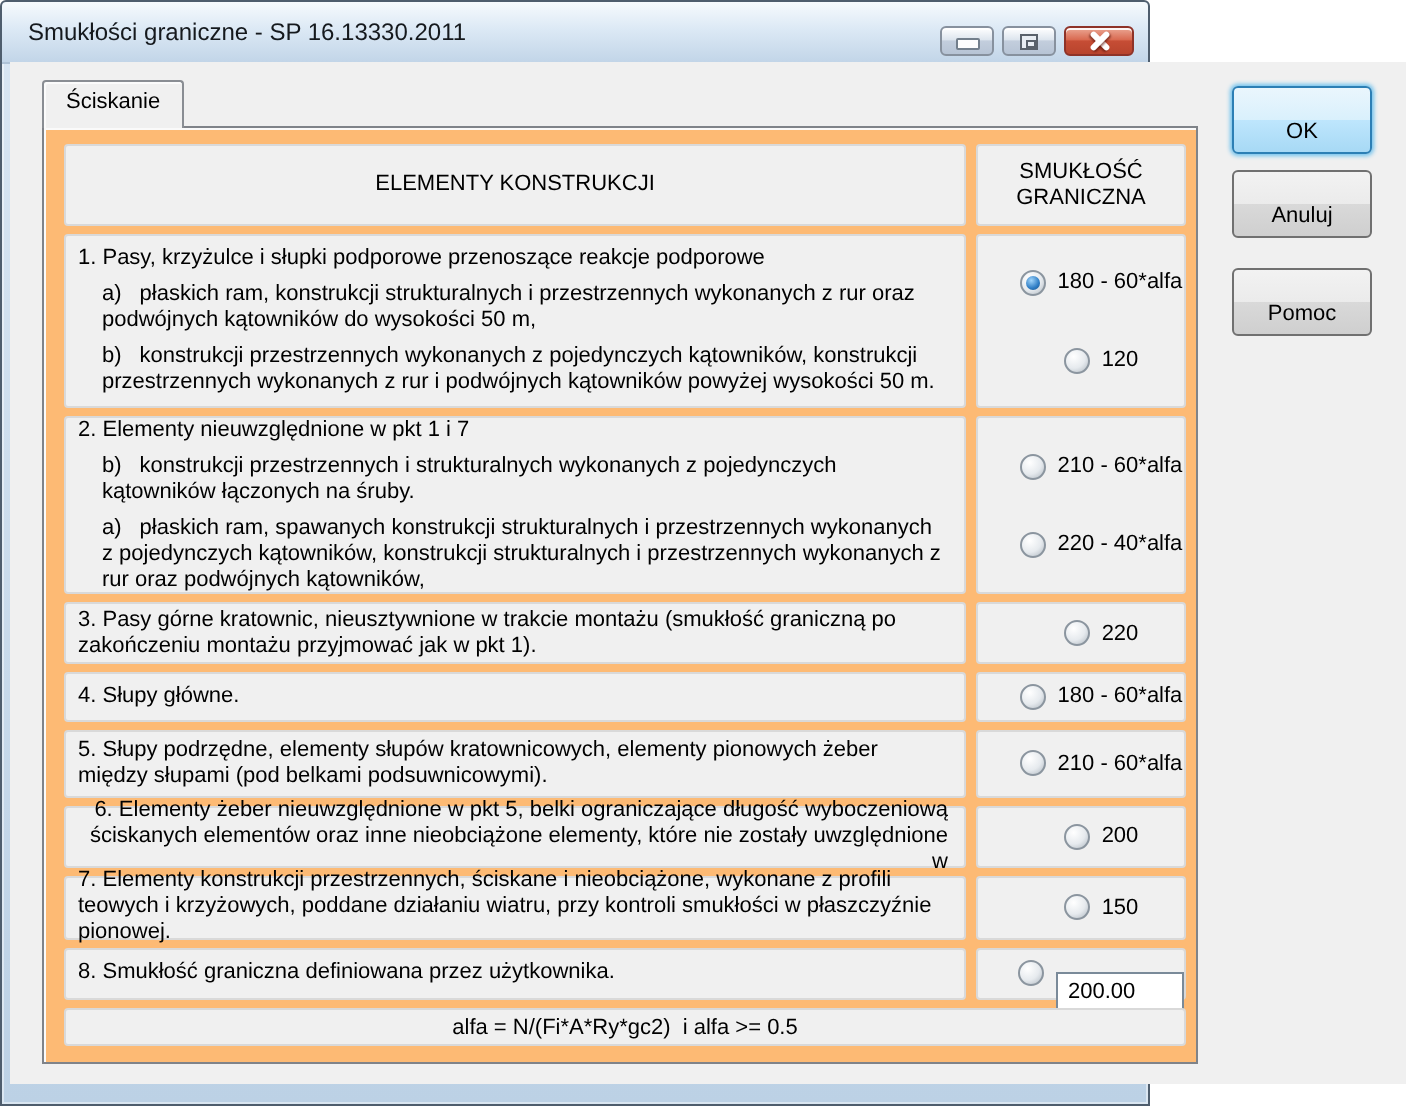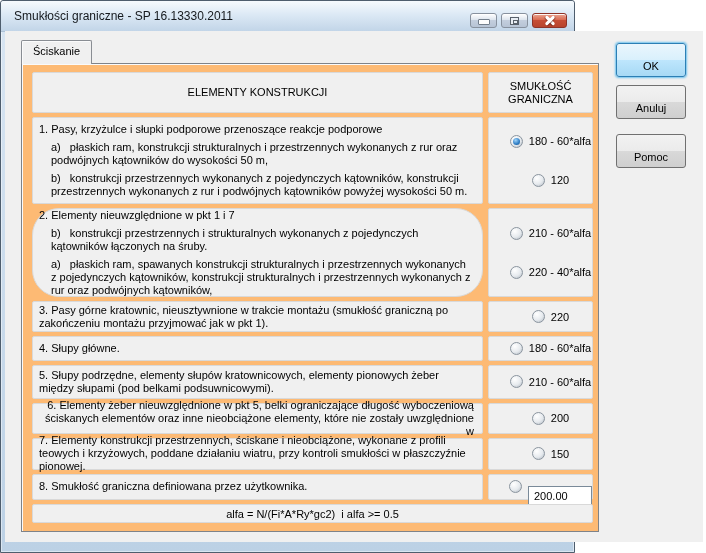--- a/index.html
+++ b/index.html
@@ -109,21 +109,21 @@
           <div class="cell opts" style="min-height: 87px;">
             <label class="opt">
               <span class="radio sel"></span>
               <span class="opt-label">180 - 60*alfa</span>
             </label>
             <label class="opt">
               <span class="radio"></span>
               <span class="opt-label">120</span>
             </label>
           </div>
-          <div class="cell text" style="min-height: 88px; border-radius: 27px;">
+          <div class="cell text" style="min-height: 88px;">
             <div class="para"><span>2. Elementy nieuwzględnione w pkt 1 i 7</span></div>
             <div class="para sub"><span class="prefix">b)</span><span>konstrukcji przestrzennych i strukturalnych wykonanych z pojedynczych kątowników łączonych na śruby.</span></div>
             <div class="para sub"><span class="prefix">a)</span><span>płaskich ram, spawanych konstrukcji strukturalnych i przestrzennych wykonanych z pojedynczych kątowników, konstrukcji strukturalnych i przestrzennych wykonanych z rur oraz podwójnych kątowników,</span></div>
           </div>
           <div class="cell opts" style="min-height: 88px;">
             <label class="opt">
               <span class="radio"></span>
               <span class="opt-label">210 - 60*alfa</span>
             </label>
             <label class="opt">

